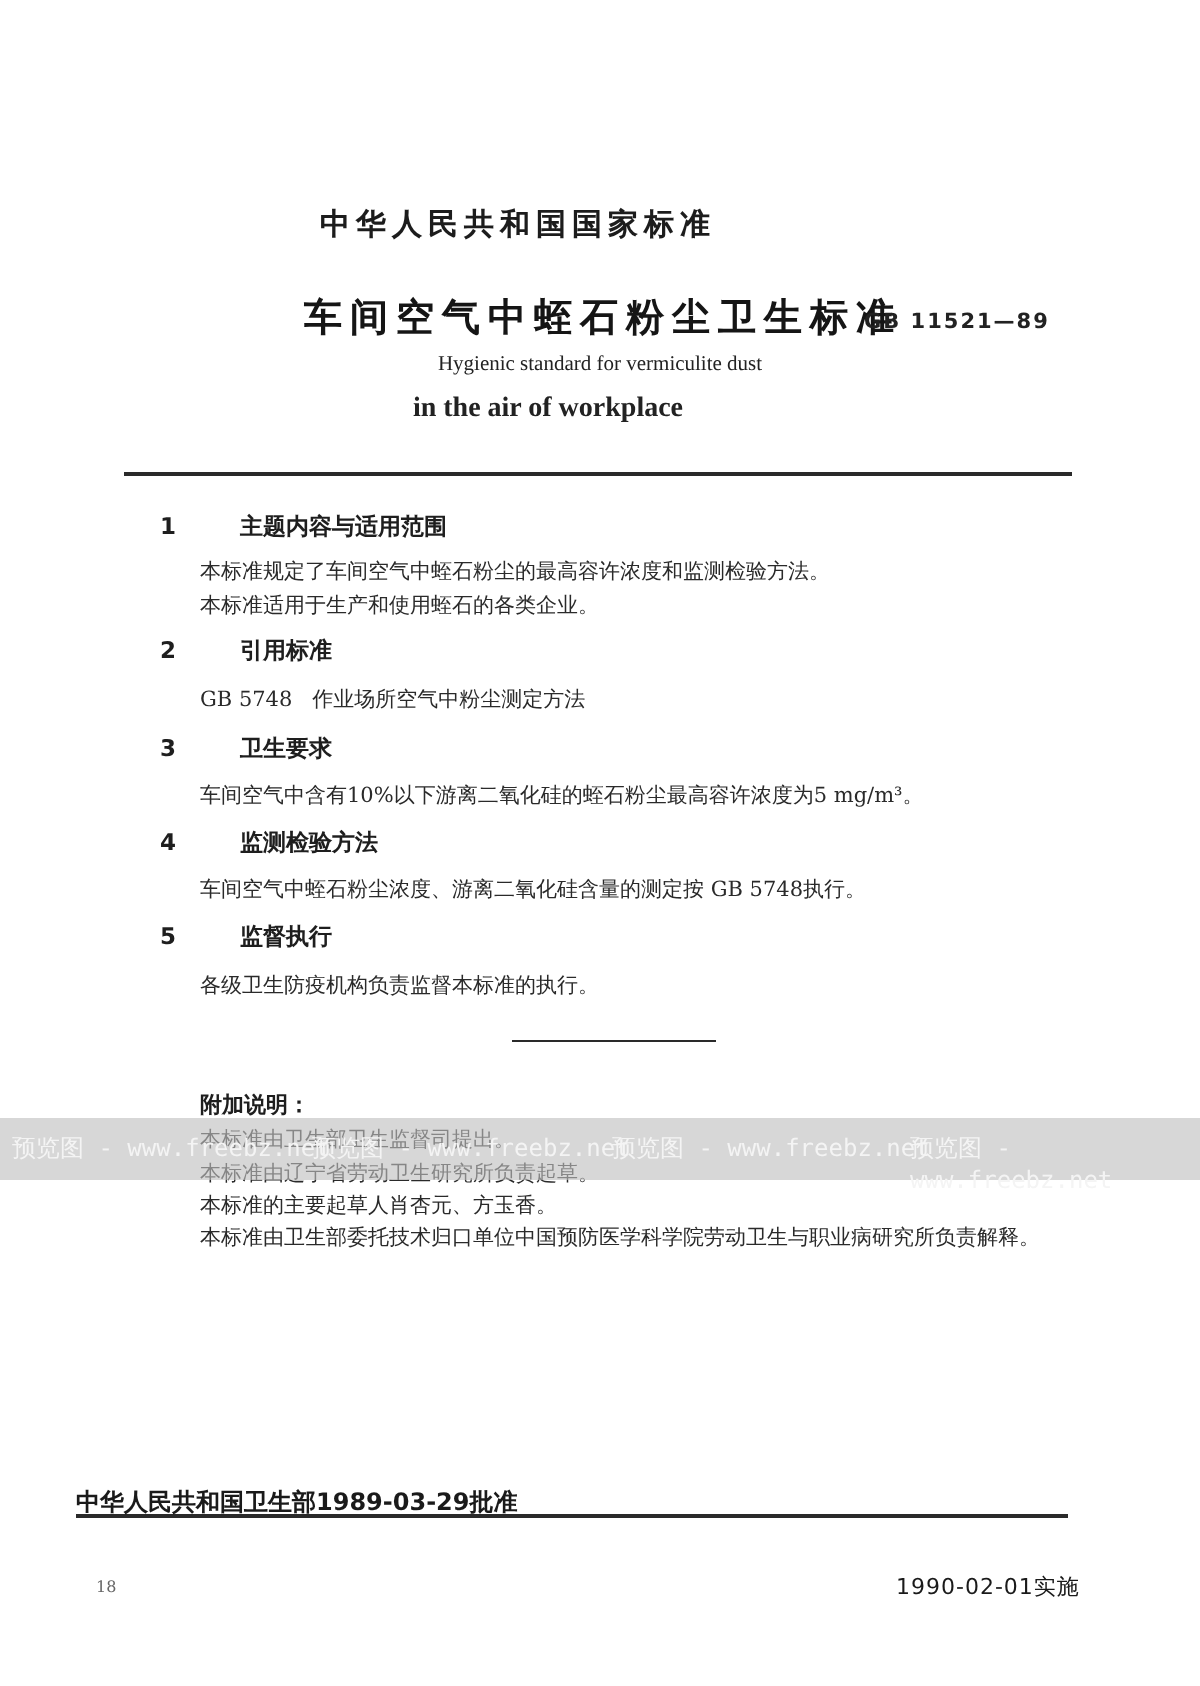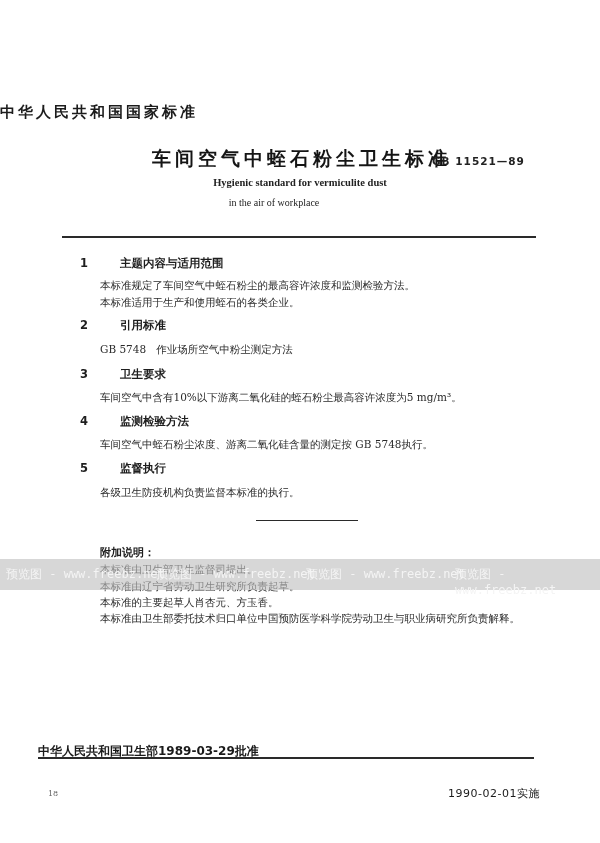--- a/index.html
+++ b/index.html
@@ -5,31 +5,31 @@
     html, body { margin: 0; padding: 0; }
     body {
       width: 600px; height: 843px; position: relative; overflow: hidden;
       background: #ffffff; color: #1a1a1a;
       font-family: "DejaVu Serif", "Liberation Serif", serif;
     }
     .abs { position: absolute; white-space: nowrap; }
     .sans { font-family: "DejaVu Sans", "Liberation Sans", sans-serif; }
     .serif { font-family: "Liberation Serif", "DejaVu Serif", serif; }
     .national {
-      left: 0; width: 518px; top: 103px; text-align: left;
+      left: 0; width: 518px; top: 103px; text-align: center;
       font-size: 15px; font-weight: bold; letter-spacing: 3px; color: #1c1c1c;
     }
     .title {
       left: 152px; top: 146px; font-size: 19px; font-weight: bold; letter-spacing: 4px; color: #151515;
     }
     .code {
       left: 432px; top: 155px; font-size: 10.5px; font-weight: bold; letter-spacing: 1px; color: #222;
     }
-    .en1 { left: 0; width: 600px; text-align: center; top: 177px; font-size: 10.5px; font-weight: bold; color: #222; }
-    .en2 { left: 0; width: 548px; text-align: center; top: 197px; font-size: 10px; font-weight: normal; color: #222; }
+    .en1 { left: 0; width: 600px; text-align: center; top: 177px; font-size: 10.5px; font-weight: normal; color: #222; }
+    .en2 { left: 0; width: 548px; text-align: center; top: 197px; font-size: 14px; font-weight: bold; color: #222; }
     .rule { position: absolute; height: 1.5px; background: #2a2a2a; }
     .sec-head { font-size: 11.5px; font-weight: bold; color: #1e1e1e; }
     .sec-num { position: absolute; left: 0; }
     .sec-title { position: absolute; left: 16px; margin-left: 24px; }
     .para { font-size: 10.5px; color: #2a2a2a; }
     .watermark {
       position: absolute; left: 0; top: 559px; width: 600px; height: 31px;
       background: rgba(190,190,190,0.62);
     }
     .wm-text {

